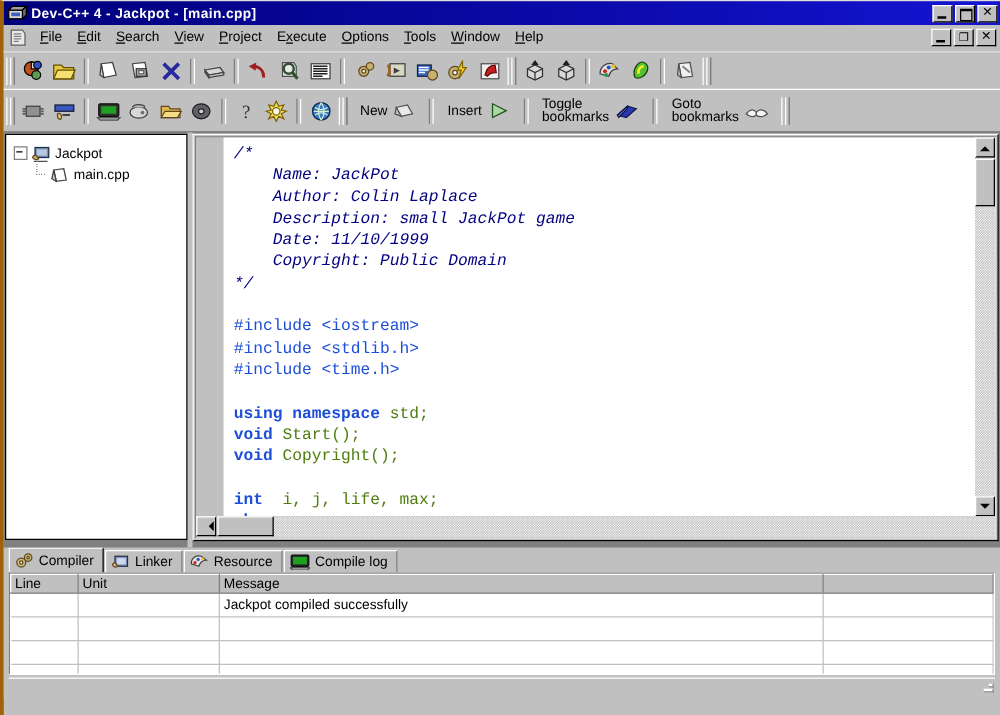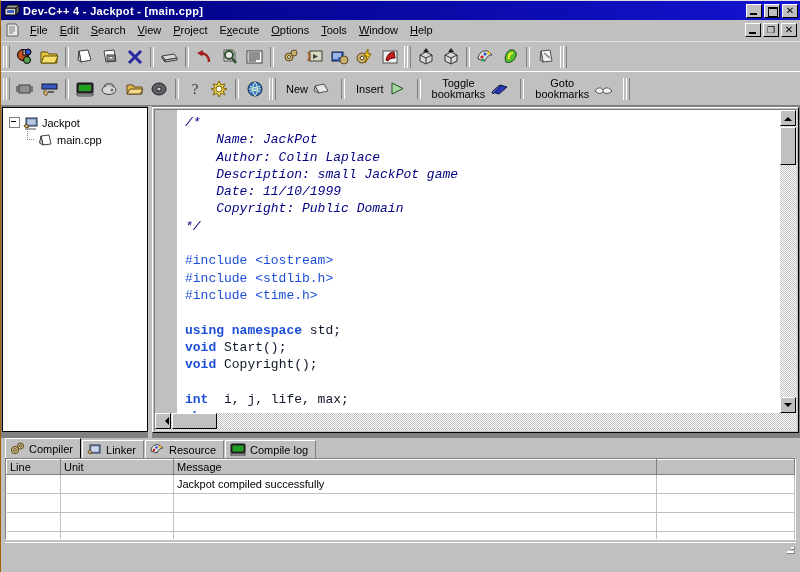--- a/index.html
+++ b/index.html
@@ -5,21 +5,21 @@
   html,body{margin:0;padding:0;}
   body{
     width:800px;height:572px;overflow:hidden;
     background:#c0c0c0;
     font-family:"Liberation Sans",sans-serif;
     font-size:11px;
     color:#000;
     -webkit-font-smoothing:none;
   }
   .app{position:relative;width:800px;height:572px;background:#c0c0c0;
-       border-left:1px solid #a16207;border-top:1px solid #dfdfdf;
+       border-left:3px solid #a16207;border-top:1px solid #dfdfdf;
        box-sizing:border-box;}
 
   
   .titlebar{height:19px;background:linear-gradient(90deg,#00007b 0%,#0a0aa8 55%,#1414d2 100%);
             display:flex;align-items:center;padding:0 2px;}
   .title-ico{width:16px;height:14px;margin:0 3px 0 1px;position:relative;flex:none;}
   .title-text{color:#fff;font-weight:bold;font-size:11px;letter-spacing:.3px;flex:1;
               white-space:nowrap;overflow:hidden;}
   .winbtns{display:flex;gap:2px;}
   .wbtn{width:16px;height:14px;background:#c0c0c0;
@@ -48,21 +48,21 @@
         border-left:1px solid #fff;border-right:1px solid #808080;
         box-sizing:border-box;position:relative;}
   .grip:after{content:"";position:absolute;left:2px;top:0;width:2px;height:22px;
               border-left:1px solid #fff;border-right:1px solid #808080;}
   .sep{width:2px;height:20px;margin:0 3px;border-left:1px solid #808080;
        border-right:1px solid #fff;flex:none;}
   .tbtn{width:25px;height:23px;display:flex;align-items:center;justify-content:center;
         flex:none;position:relative;}
   .lbtn{height:27px;display:flex;align-items:center;justify-content:center;gap:5px;
         padding:0 8px;flex:none;font-size:11px;}
-  .lbtn .two{text-align:center;line-height:11px;}
+  .lbtn .two{text-align:left;line-height:11px;}
 
   
   .client{position:relative;background:#808080;height:333px;
           border-top:1px solid #808080;box-sizing:border-box;display:flex;}
 
   .projpane{width:146px;background:#fff;border:1px solid #000;box-sizing:border-box;
             margin:1px 0 0 1px;height:325px;position:relative;overflow:hidden;}
   .tree{padding:6px 0 0 6px;font-size:11px;}
   .tnode{display:flex;align-items:center;height:17px;white-space:nowrap;}
   .tnode.child{margin-left:18px;}
@@ -87,21 +87,21 @@
            border-right:1px solid #dfdfdf;border-bottom:1px solid #dfdfdf;
            box-sizing:border-box;background:#c0c0c0;}
   .gutter{position:absolute;left:0;top:0;width:22px;bottom:17px;background:#c0c0c0;}
   .codearea{position:absolute;left:22px;top:0;right:16px;bottom:17px;background:#fff;
             overflow:hidden;border-left:1px solid #fff;}
   .code{font-family:"Liberation Mono","DejaVu Sans Mono",monospace;font-size:13px;
         line-height:17.3px;padding:4px 0 0 7px;white-space:pre;}
   .cm{color:#000080;font-style:italic;}
   .pp{color:#1d4ed8;}
   .kw{color:#1d4ed8;font-weight:bold;}
-  .pl{color:#0f172a;}
+  .pl{color:#4d7c0f;}
 
   .vscroll{position:absolute;right:0;top:0;width:16px;bottom:17px;background:#c0c0c0;
            background-image:linear-gradient(45deg,#fff 25%,transparent 25%,transparent 75%,#fff 75%),
                             linear-gradient(45deg,#fff 25%,#c0c0c0 25%,#c0c0c0 75%,#fff 75%);
            background-size:2px 2px;background-position:0 0,1px 1px;}
   .hscroll{position:absolute;left:0;bottom:0;right:0;height:17px;background:#c0c0c0;
            background-image:linear-gradient(45deg,#fff 25%,transparent 25%,transparent 75%,#fff 75%),
                             linear-gradient(45deg,#fff 25%,#c0c0c0 25%,#c0c0c0 75%,#fff 75%);
            background-size:2px 2px;background-position:0 0,1px 1px;}
   .sbtn{background:#c0c0c0;border-top:1px solid #fff;border-left:1px solid #fff;

